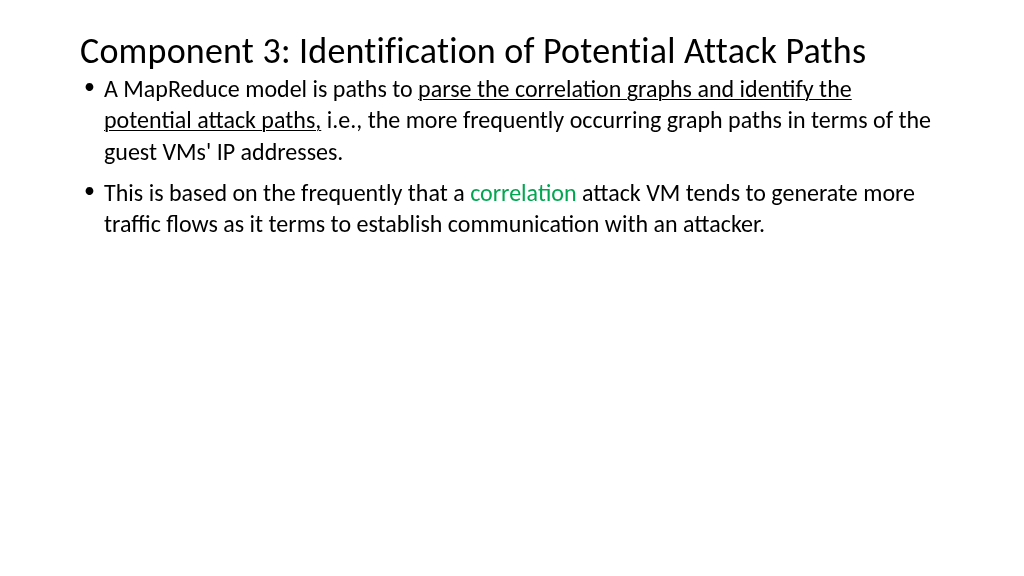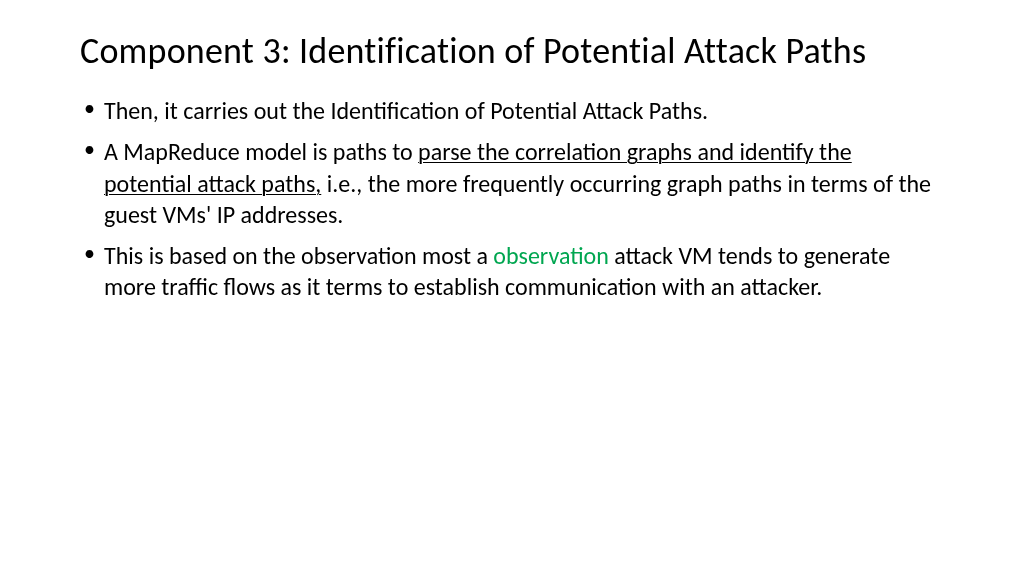--- a/index.html
+++ b/index.html
@@ -10,21 +10,20 @@
       font-family: Calibri, 'Segoe UI', Arial, sans-serif;
       color: #000000;
       padding: 30px 80px 30px 80px;
       overflow: hidden;
     }
     .title {
       font-size: 36px;
       font-weight: 400;
       color: #000000;
       line-height: 1.2;
-      margin-bottom: 22px;
       letter-spacing: 0.2px;
     }
     .bullet-list {
       list-style: none;
       padding-left: 0;
     }
     .bullet-item {
       position: relative;
       padding-left: 24px;
       font-size: 24px;
@@ -44,21 +43,18 @@
     .green { color: #00a650; }
     .underline { text-decoration: underline; text-decoration-thickness: 1px; text-underline-offset: 2px; }
   </style>
 </head>
 <body>
 
 <div class="title">Component 3: Identification of Potential Attack Paths</div>
 
 <ul class="bullet-list">
   <li class="bullet-item">
-    <span>Then, it carries out the Identification of Potential Attack Paths.</span>
-  </li>
-  <li class="bullet-item">
     <span> A </span><span class="red">MapReduce</span><span> model is paths to </span><span class="underline">parse the correlation graphs and identify the potential attack paths,</span><span> i.e., </span><span class="red">the more frequently occurring graph paths</span><span> in terms of the guest VMs' IP addresses.</span>
   </li>
   <li class="bullet-item">
-    <span>This is based on the observation most a </span><span class="green">observation</span><span> attack VM tends to </span><span class="red">generate more traffic flows</span><span> as it terms to establish communication with an attacker.</span>
+    <span>This is based on the frequently that a </span><span class="green">correlation</span><span> attack VM tends to </span><span class="red">generate more traffic flows</span><span> as it terms to establish communication with an attacker.</span>
   </li>
 </ul>
 
 </body></html>

